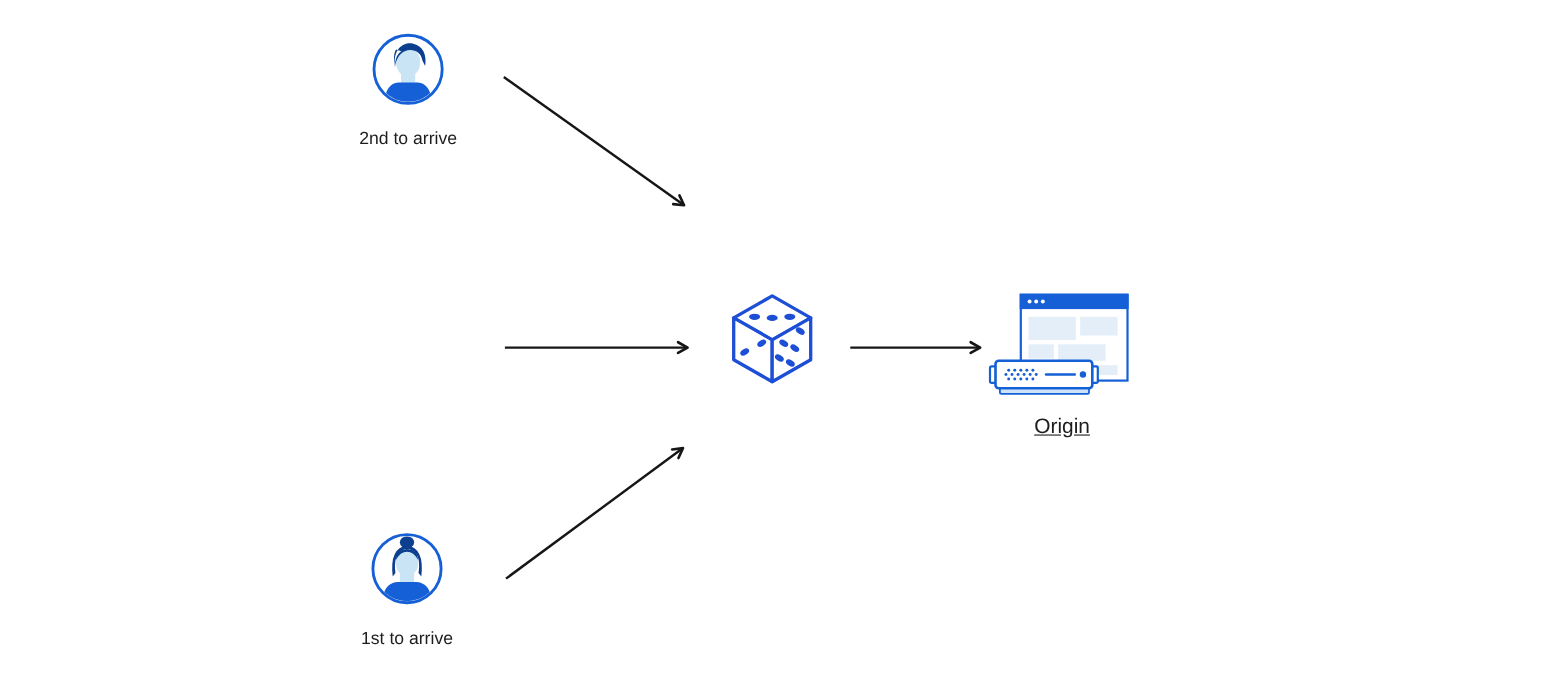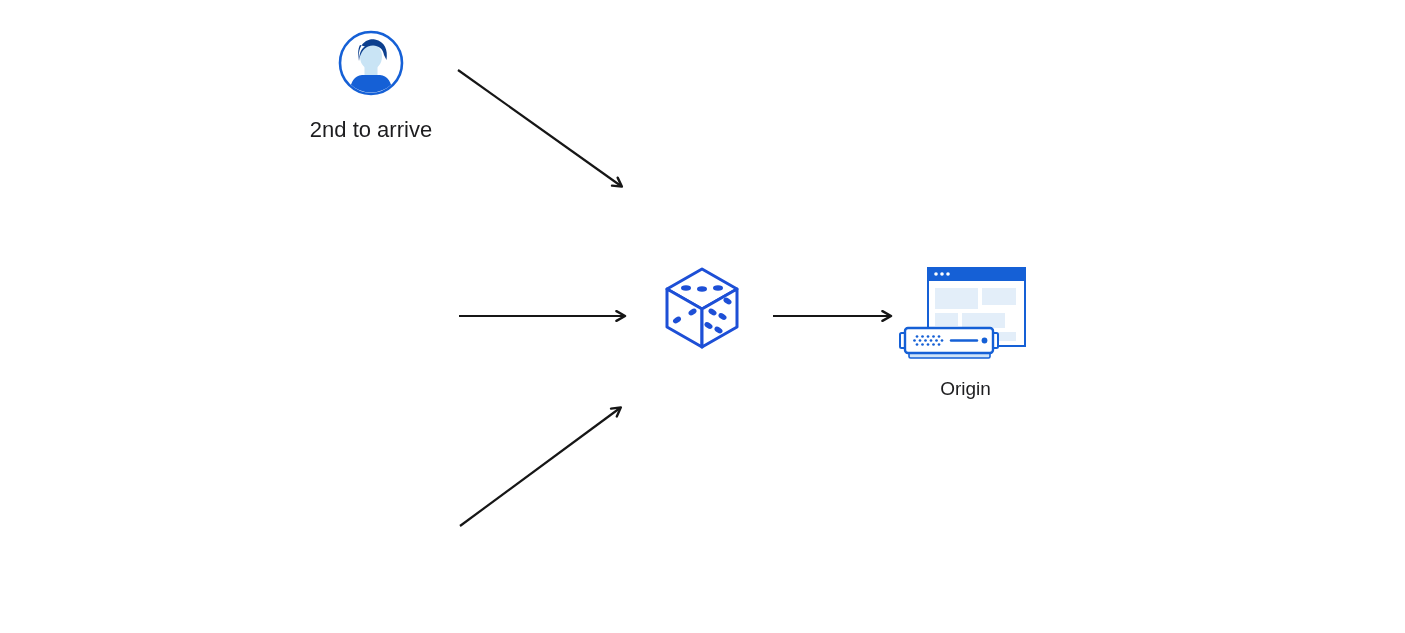--- a/index.html
+++ b/index.html
@@ -5,26 +5,26 @@
   html,body{margin:0;padding:0;background:#ffffff;}
   body{
     width:1405px;height:633px;overflow:hidden;
     font-family:"Liberation Sans", sans-serif;
     color:#1d1d1f;
   }
   .canvas{position:relative;width:1405px;height:633px;background:#ffffff;}
   .arrow-layer{position:absolute;left:0;top:0;width:1405px;height:633px;}
   .node{position:absolute;display:flex;flex-direction:column;align-items:center;}
   .node-label{
-    margin-top:21px;font-size:22px;line-height:1.2;color:#1d1d1f;
+    margin-top:21px;font-size:16px;line-height:1.2;color:#1d1d1f;
     white-space:nowrap;text-align:right;
   }
   .origin-label{margin-top:16px;font-size:19px;color:#1d1d1f;text-align:center;}
   .client-node{width:170px;}
-  .origin-node{width:135px;}
+  .origin-node{width:135px;text-decoration:underline;}
 </style>
 </head>
 <body>
 
 <div class="canvas">
 
   <svg class="arrow-layer" width="1405" height="633" viewBox="0 0 1405 633">
     <defs>
       <marker id="ah" viewBox="0 0 12 12" refX="9" refY="6" markerWidth="13" markerHeight="13" markerUnits="userSpaceOnUse" orient="auto">
         <path d="M2,1.5 L10,6 L2,10.5" fill="none" stroke="#161616" stroke-width="2.2" stroke-linecap="round" stroke-linejoin="round"></path>
@@ -51,20 +51,39 @@
         <path d="M11,66 Q12,46 24,45 L42,45 Q54,46 55,66 Z" fill="#1560d6"></path>
         <ellipse cx="33" cy="26.5" rx="11" ry="13.2" fill="#c9e4f5"></ellipse>
         <path fill="#0c3f8e" d="M21,31 C19,13 30,8 37,9.5 C47,11.5 50,20 48.5,30 L46,25 C45,17 37,13.5 30,16.5 C25,18.7 22,24 21,31 Z
              M21,31 C21,24 23,19 27,16.5 L22,15 C19.5,19 20,27 21,31 Z"></path>
       </g>
     </svg>
     <div class="node-label">2nd to arrive</div>
   </div>
 
 
+  <div class="node client-node" style="left:285px;top:484px;">
+    <svg width="66" height="66" viewBox="0 0 66 66">
+      <defs>
+          <clipPath id="clipC">
+            <circle cx="33" cy="33" r="29.6"></circle>
+          </clipPath>
+        </defs>
+      <circle cx="33" cy="33" r="31" fill="#ffffff" stroke="#1560d6" stroke-width="2.6"></circle>
+      <g clip-path="url(#clipC)">
+        <ellipse cx="33" cy="9" rx="6.5" ry="5.5" fill="#0c3f8e"></ellipse>
+        <rect x="26.5" y="33" width="13" height="15" fill="#c9e4f5"></rect>
+        <path d="M10,66 Q11,46 24,45 L42,45 Q55,46 56,66 Z" fill="#1560d6"></path>
+        <path fill="#0c3f8e" d="M20,40 Q17,14 33,12 Q49,14 46,40 L43.5,37 Q45.5,22 39.5,18 Q33.5,14.8 27.5,18.3 Q20.5,22 22.5,37 Z"></path>
+        <ellipse cx="33" cy="27.5" rx="10.2" ry="12.4" fill="#c9e4f5"></ellipse>
+        <path fill="#0c3f8e" d="M22.8,25 Q23,15.5 33,15 Q43,15.5 43.2,25 Q39,17.5 33,17.5 Q27,17.5 22.8,25 Z"></path>
+      </g>
+    </svg>
+    <div class="node-label">1st to arrive</div>
+  </div>
 
   <div class="node" style="left:664px;top:266px;">
     <svg width="76" height="84" viewBox="0 0 76 84">
       <g fill="#ffffff" stroke="#1d4fd6" stroke-width="3" stroke-linejoin="round">
         <path d="M38,3 L73,23 L38,43 L3,23 Z"></path>
         <path d="M3,23 L38,43 L38,81 L3,61 Z"></path>
         <path d="M73,23 L38,43 L38,81 L73,61 Z"></path>
       </g>
       <g fill="#1d4fd6">
         <ellipse cx="22" cy="22" rx="5" ry="2.8"></ellipse>

